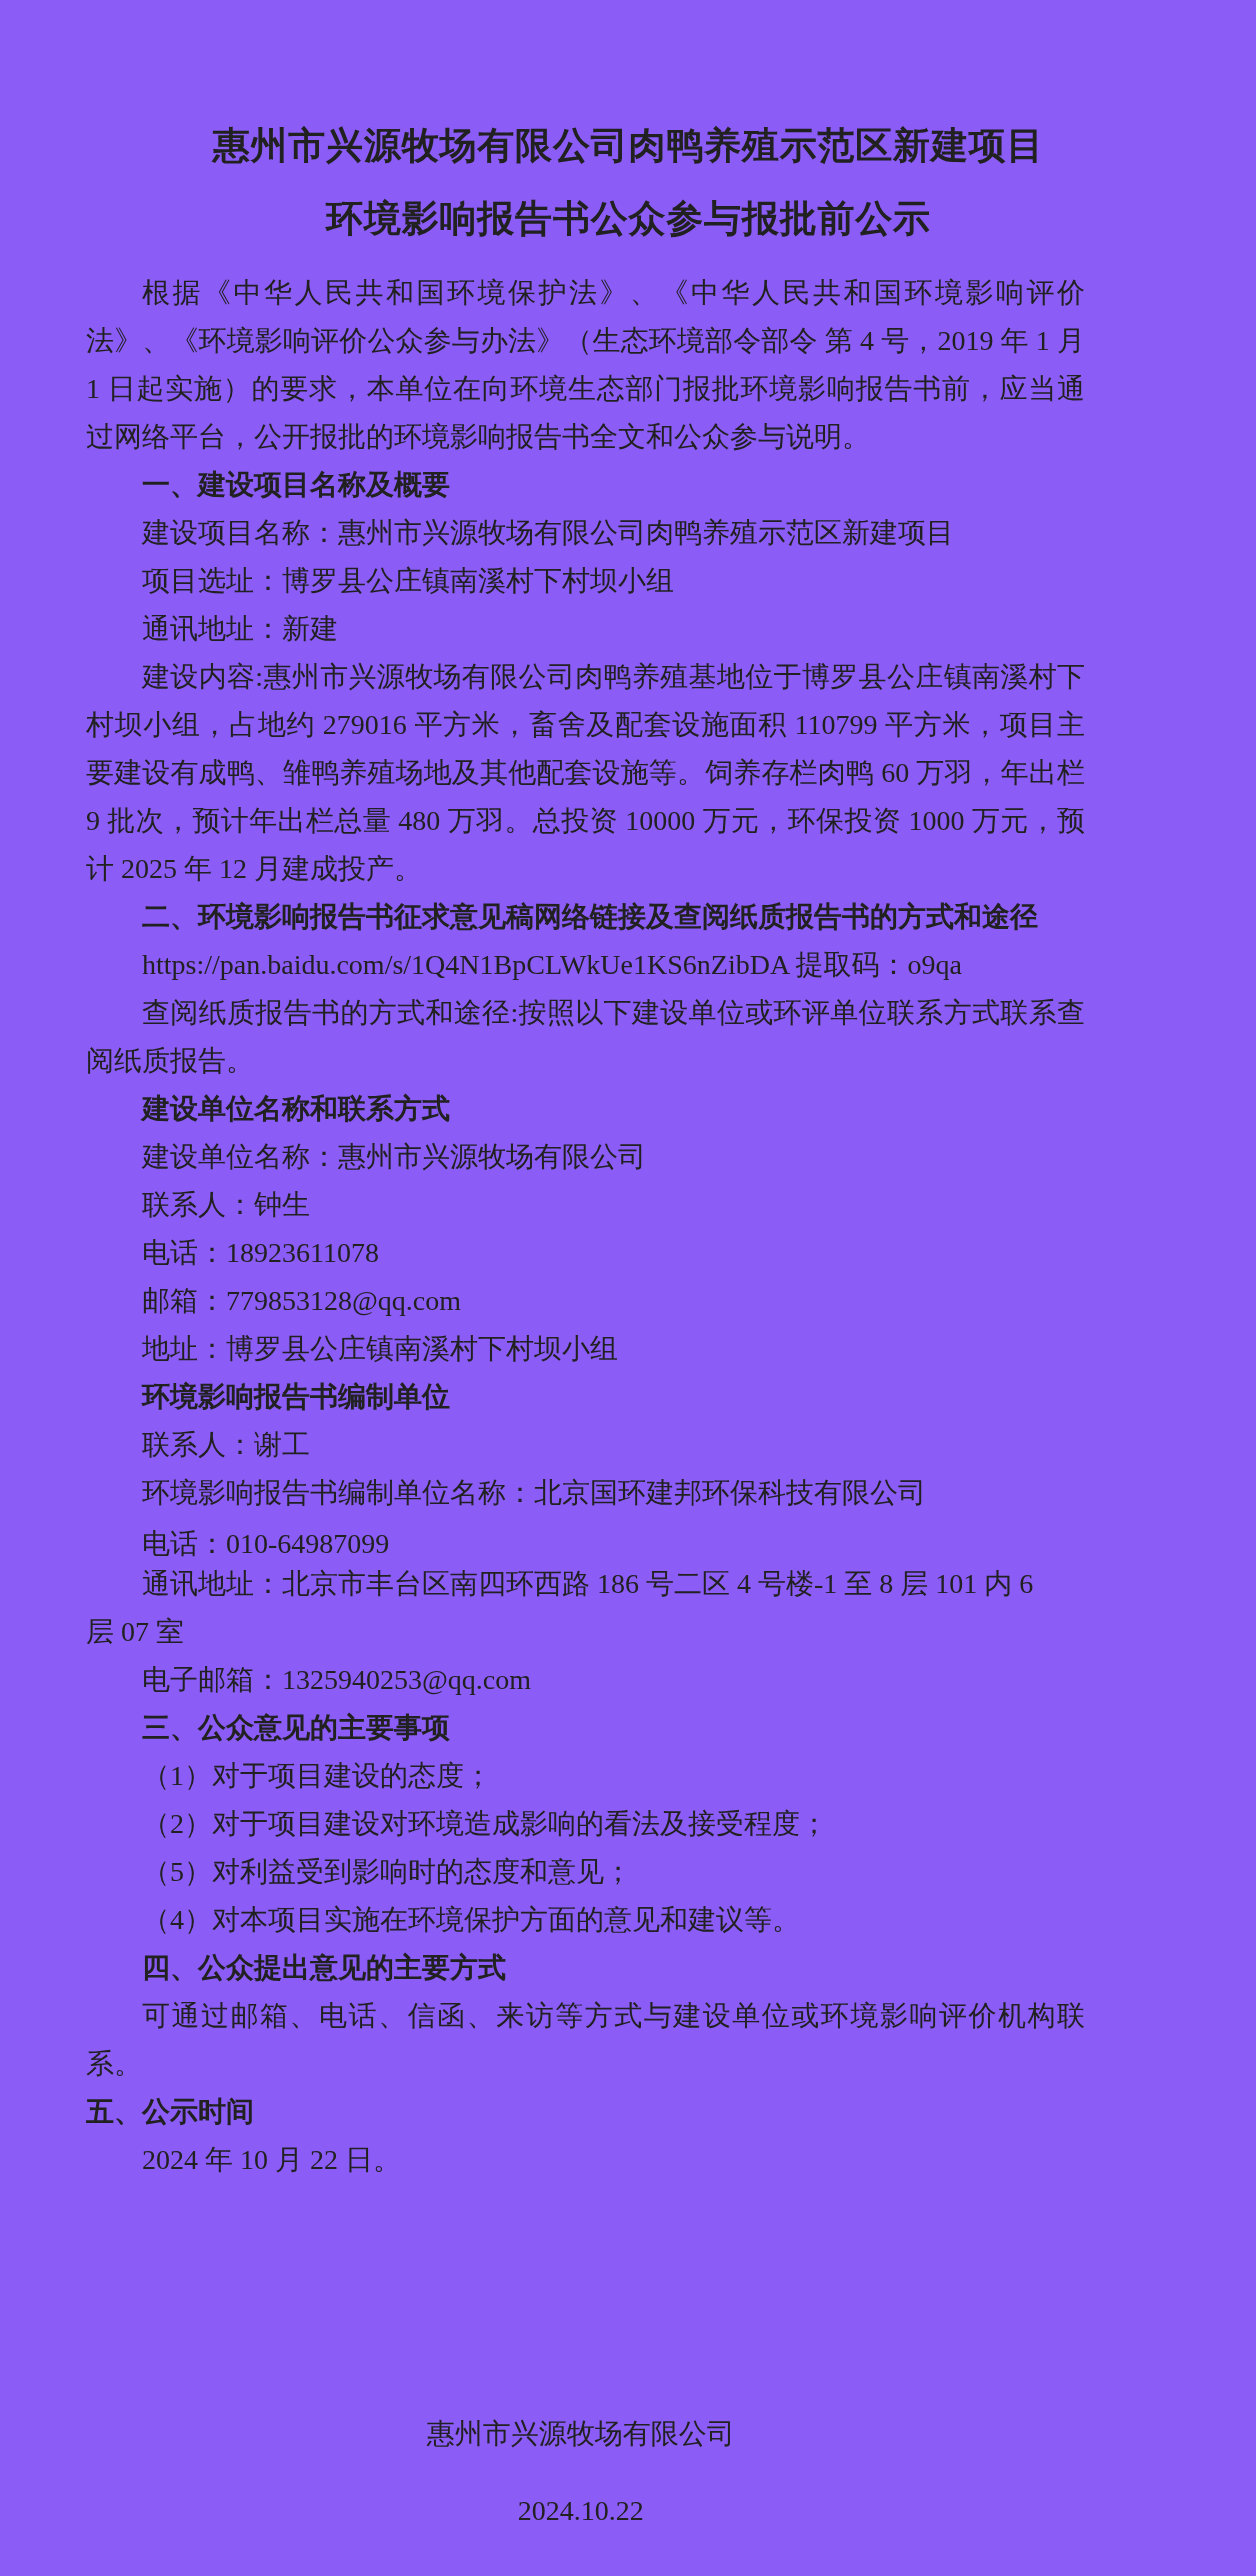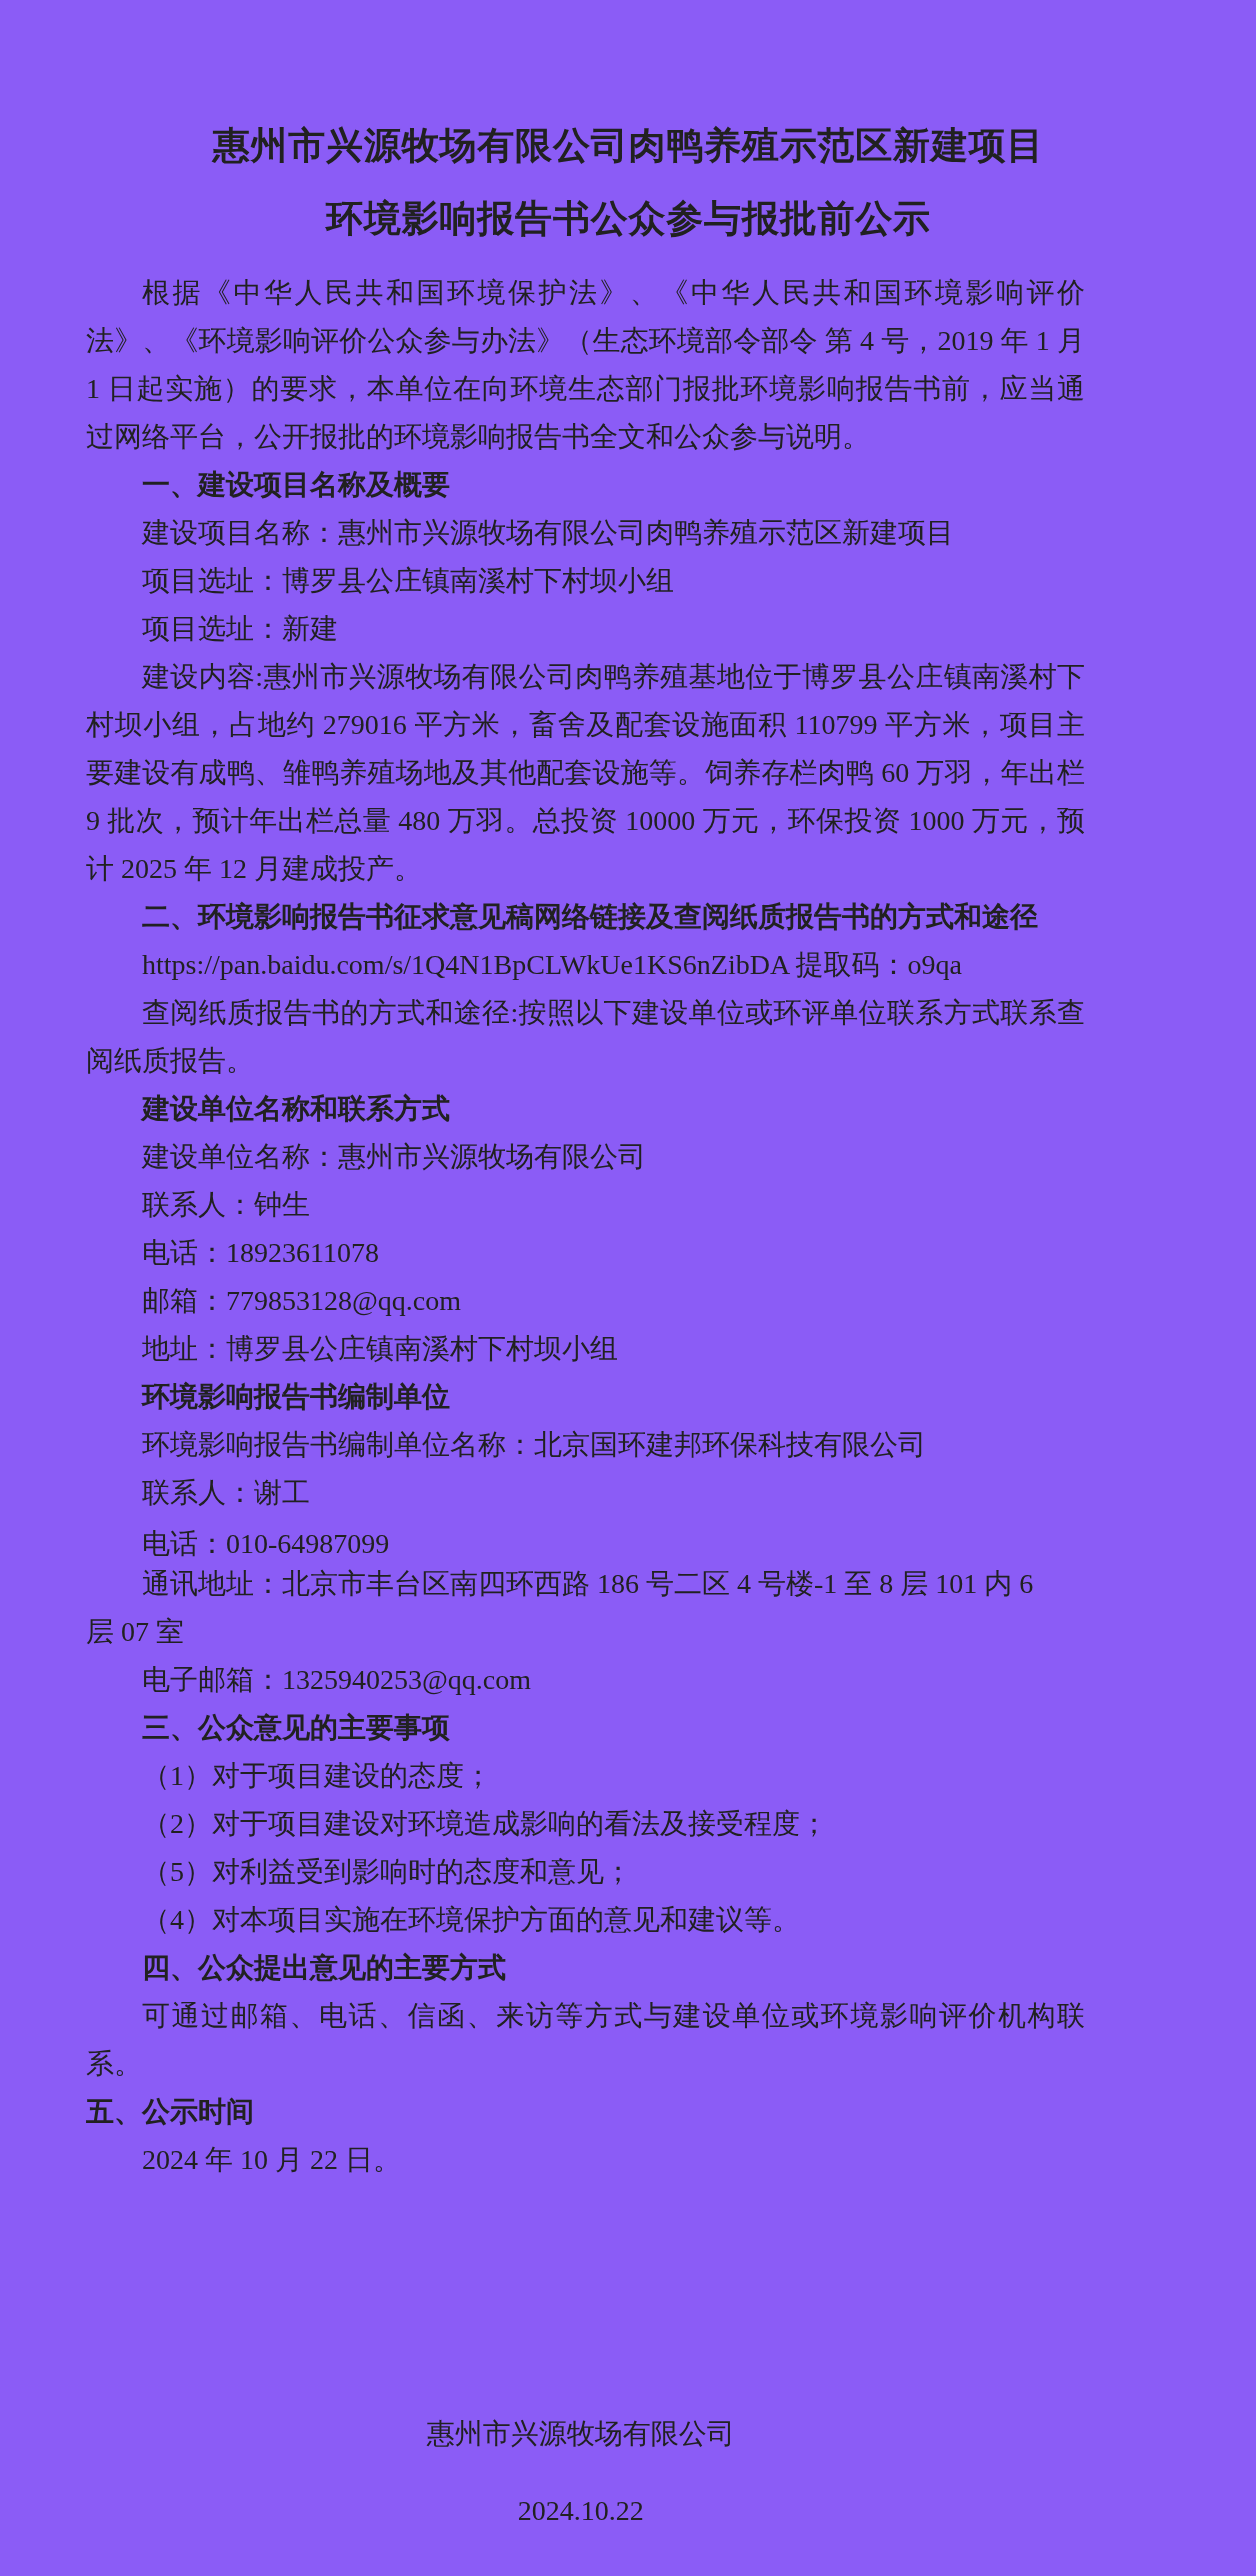--- a/index.html
+++ b/index.html
@@ -83,34 +83,34 @@
     <div class="doc-title">惠州市兴源牧场有限公司肉鸭养殖示范区新建项目</div>
     <div class="doc-title">环境影响报告书公众参与报批前公示</div>
   </div>
 
   <div class="body-col">
 
   <p class="p">根据《中华人民共和国环境保护法》、《中华人民共和国环境影响评价法》、《环境影响评价公众参与办法》（生态环境部令部令 第 4 号，2019 年 1 月 1 日起实施）的要求，本单位在向环境生态部门报批环境影响报告书前，应当通过网络平台，公开报批的环境影响报告书全文和公众参与说明。</p>
       <p class="h">一、建设项目名称及概要</p>
       <p class="p">建设项目名称：惠州市兴源牧场有限公司肉鸭养殖示范区新建项目</p>
       <p class="p">项目选址：博罗县公庄镇南溪村下村坝小组</p>
-      <p class="p">项目选址：新建</p>
+      <p class="p">通讯地址：新建</p>
       <p class="p">建设内容:惠州市兴源牧场有限公司肉鸭养殖基地位于博罗县公庄镇南溪村下村坝小组，占地约 279016 平方米，畜舍及配套设施面积 110799 平方米，项目主要建设有成鸭、雏鸭养殖场地及其他配套设施等。饲养存栏肉鸭 60 万羽，年出栏 9 批次，预计年出栏总量 480 万羽。总投资 10000 万元，环保投资 1000 万元，预计 2025 年 12 月建成投产。</p>
       <p class="h">二、环境影响报告书征求意见稿网络链接及查阅纸质报告书的方式和途径</p>
       <p class="p">https://pan.baidu.com/s/1Q4N1BpCLWkUe1KS6nZibDA 提取码：o9qa</p>
       <p class="p">查阅纸质报告书的方式和途径:按照以下建设单位或环评单位联系方式联系查阅纸质报告。</p>
       <p class="h">建设单位名称和联系方式</p>
       <p class="p">建设单位名称：惠州市兴源牧场有限公司</p>
       <p class="p">联系人：钟生</p>
       <p class="p">电话：18923611078</p>
       <p class="p">邮箱：779853128@qq.com</p>
       <p class="p">地址：博罗县公庄镇南溪村下村坝小组</p>
       <p class="h">环境影响报告书编制单位</p>
+      <p class="p">联系人：谢工</p>
       <p class="p">环境影响报告书编制单位名称：北京国环建邦环保科技有限公司</p>
-      <p class="p">联系人：谢工</p>
       <p class="p tight">电话：010-64987099</p>
       <p class="p">通讯地址：北京市丰台区南四环西路 186 号二区 4 号楼-1 至 8 层 101 内 6</p>
       <p class="cont">层 07 室</p>
       <p class="p">电子邮箱：1325940253@qq.com</p>
       <p class="h">三、公众意见的主要事项</p>
       <p class="p">（1）对于项目建设的态度；</p>
       <p class="p">（2）对于项目建设对环境造成影响的看法及接受程度；</p>
       <p class="p">（5）对利益受到影响时的态度和意见；</p>
       <p class="p">（4）对本项目实施在环境保护方面的意见和建议等。</p>
       <p class="h">四、公众提出意见的主要方式</p>

